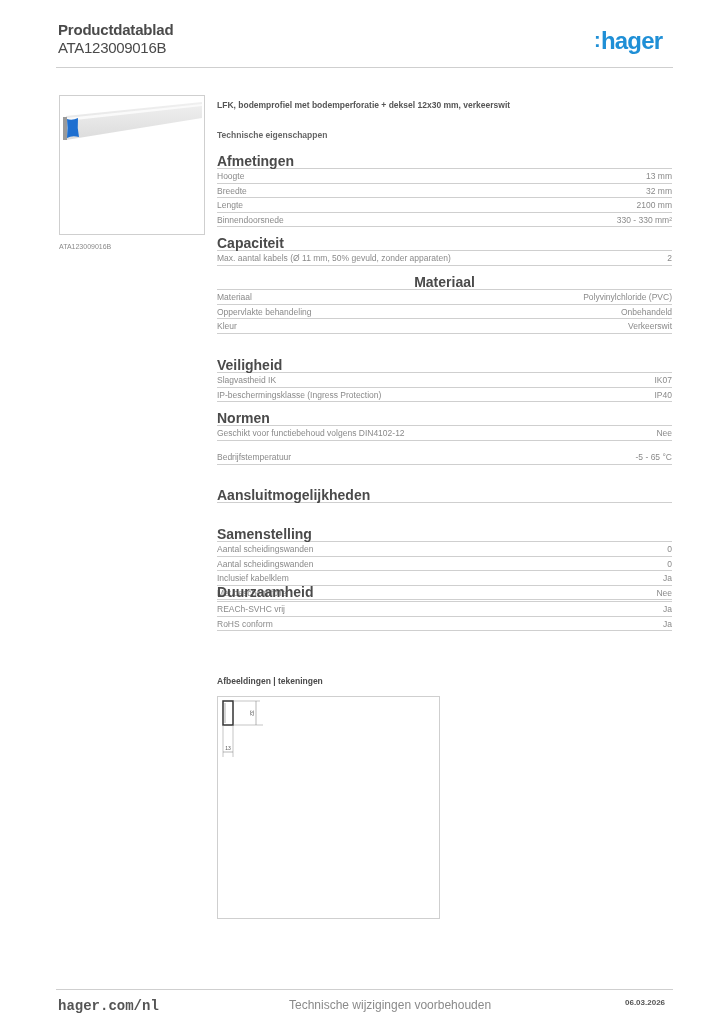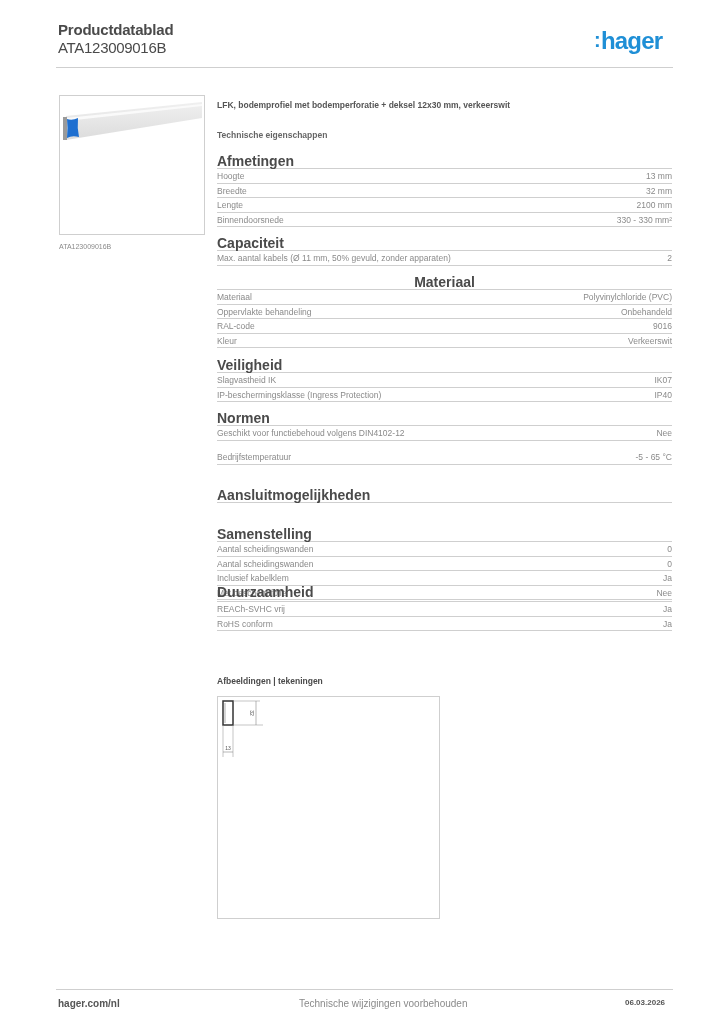--- a/index.html
+++ b/index.html
@@ -20,22 +20,22 @@
 
   .section { position:absolute; left:217px; width:455px; }
   .sec-head { font-size:14px; font-weight:bold; color:#4a4a4a; height:14px; line-height:14px; border-bottom:1px solid #cfcfcf; }
   .row { display:flex; justify-content:space-between; font-size:8.5px; color:#8a8a8a; height:13.6px; line-height:14px; border-bottom:1px solid #cfcfcf; }
   .row span { white-space:nowrap; }
 
   .img-title { left:217px; top:676px; font-size:8.5px; font-weight:bold; color:#4a4a4a; }
   .draw-box { left:217px; top:696px; width:223px; height:223px; border:1px solid #cfcfcf; box-sizing:border-box; background:#fff; }
 
   .hr-bot { left:56px; top:989px; width:617px; height:1px; background:#cfcfcf; }
-  .foot-l { left:58px; top:998px; font-size:10px; font-weight:bold; color:#555; }
-  .foot-c { left:299px; top:998px; font-size:10px; color:#8a8a8a; }
+  .foot-l { left:58px; top:998px; font-size:14px; font-weight:bold; color:#555;font-family:Liberation Mono, monospace; }
+  .foot-c { left:289px; top:998px; font-size:12px; color:#8a8a8a; }
   .foot-r { left:625px; top:998px; font-size:8px; font-weight:bold; color:#555; }
 </style>
 </head>
 <body>
 
 <div class="abs hdr-title">Productdatablad</div>
 <div class="abs hdr-code">ATA123009016B</div>
 <div class="abs logo"><span class="colon">:</span><span>hager</span></div>
 <div class="abs hr-top"></div>
 
@@ -88,24 +88,20 @@
 
 <div class="section" style="top:275px;text-align:center;">
   <div class="sec-head">Materiaal</div>
   <div class="row">
       <span>Materiaal</span>
       <span>Polyvinylchloride (PVC)</span>
     </div>
   <div class="row">
       <span>Oppervlakte behandeling</span>
       <span>Onbehandeld</span>
-    </div>
-  <div class="row">
-      <span>RAL-code</span>
-      <span>9016</span>
     </div>
   <div class="row">
       <span>Kleur</span>
       <span>Verkeerswit</span>
     </div>
 </div>
 
 <div class="section" style="top:358px;">
   <div class="sec-head">Veiligheid</div>
   <div class="row">

